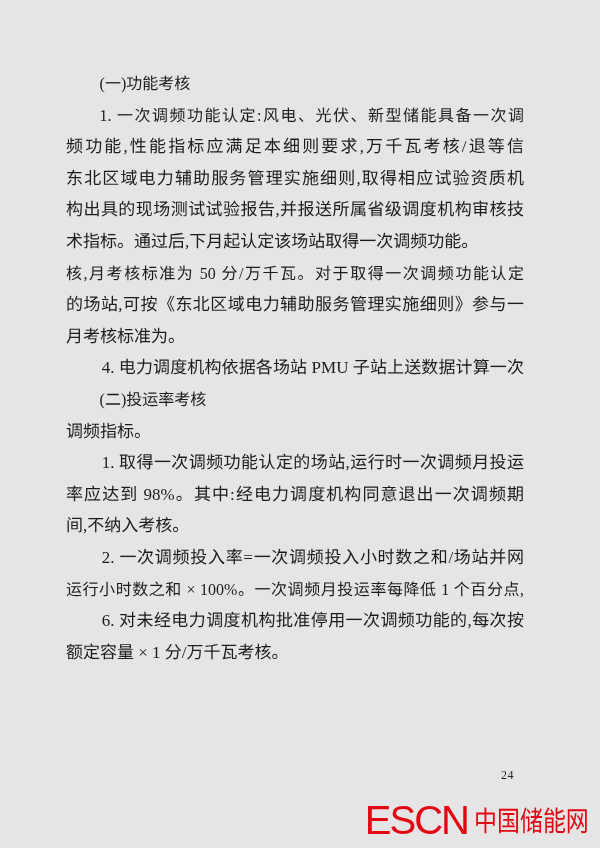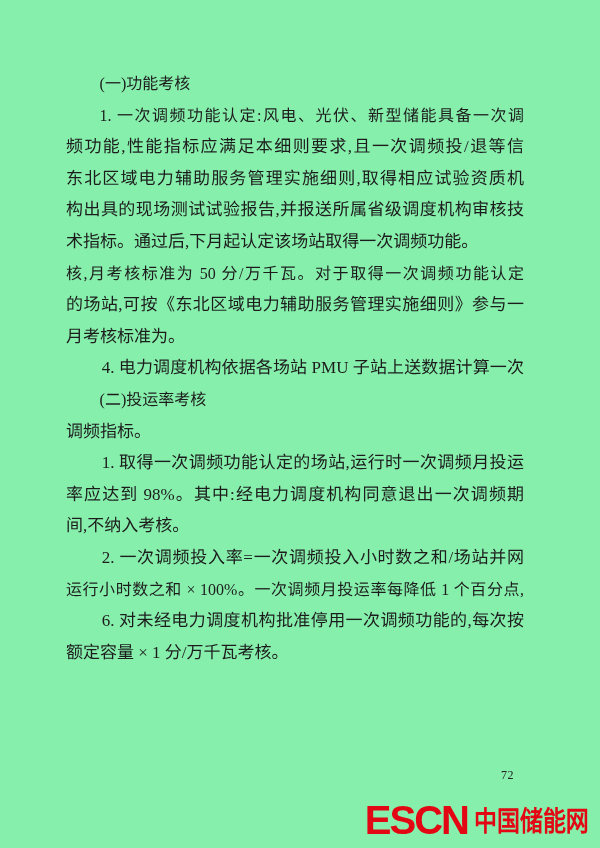--- a/index.html
+++ b/index.html
@@ -4,21 +4,21 @@
 <style>
   html, body {
     margin: 0;
     padding: 0;
     background: #ffffff;
   }
   .page {
     position: relative;
     width: 600px;
     height: 848px;
-    background: #86efac;
+    background: #e5e5e5;
     overflow: hidden;
     font-family: "Liberation Serif", "DejaVu Serif", serif;
   }
   .content {
     position: absolute;
     left: 66px;
     top: 68px;
     width: 458px;
     color: #1c1c1c;
   }
@@ -41,21 +41,21 @@
     color: #222222;
     letter-spacing: 0.5px;
   }
   .logo {
     position: absolute;
     right: 10px;
     bottom: 13px;
     display: flex;
     align-items: flex-end;
     font-family: "Liberation Sans", "DejaVu Sans", sans-serif;
-    font-weight: 700;
+    font-weight: 400;
     margin-top: 28px;
   }
   .logo-latin {
     font-size: 40px;
     line-height: 29px;
     letter-spacing: -2px;
   }
   .logo-cn {
     display: inline-block;
     width: 116px;
@@ -68,39 +68,39 @@
   }
 </style>
 </head>
 <body>
 
 <div class="page">
 
   <div class="content">
     <div class="ln ind end t16">(一)功能考核</div>
     <div class="ln ind t16">1. 一次调频功能认定:风电、光伏、新型储能具备一次调</div>
-    <div class="ln">频功能,性能指标应满足本细则要求,且一次调频投/退等信</div>
+    <div class="ln">频功能,性能指标应满足本细则要求,万千瓦考核/退等信</div>
     <div class="ln">东北区域电力辅助服务管理实施细则,取得相应试验资质机</div>
     <div class="ln">构出具的现场测试试验报告,并报送所属省级调度机构审核技</div>
     <div class="ln end">术指标。通过后,下月起认定该场站取得一次调频功能。</div>
     <div class="ln t16">核,月考核标准为 50 分/万千瓦。对于取得一次调频功能认定</div>
     <div class="ln">的场站,可按《东北区域电力辅助服务管理实施细则》参与一</div>
     <div class="ln end">月考核标准为。</div>
     <div class="ln ind">4. 电力调度机构依据各场站 PMU 子站上送数据计算一次</div>
     <div class="ln ind end t16">(二)投运率考核</div>
     <div class="ln end">调频指标。</div>
     <div class="ln ind">1. 取得一次调频功能认定的场站,运行时一次调频月投运</div>
     <div class="ln">率应达到 98%。其中:经电力调度机构同意退出一次调频期</div>
     <div class="ln end">间,不纳入考核。</div>
     <div class="ln ind">2. 一次调频投入率=一次调频投入小时数之和/场站并网</div>
     <div class="ln t16">运行小时数之和 × 100%。一次调频月投运率每降低 1 个百分点,</div>
     <div class="ln ind">6. 对未经电力调度机构批准停用一次调频功能的,每次按</div>
     <div class="ln end">额定容量 × 1 分/万千瓦考核。</div>
   </div>
 
-  <div class="pageno">72</div>
+  <div class="pageno">24</div>
 
   <div class="logo" style="color: rgb(227, 6, 19);">
     <span class="logo-latin">ESCN</span>
     <span class="logo-cn">中国储能网</span>
   </div>
 
 </div>
 
 </body></html>

